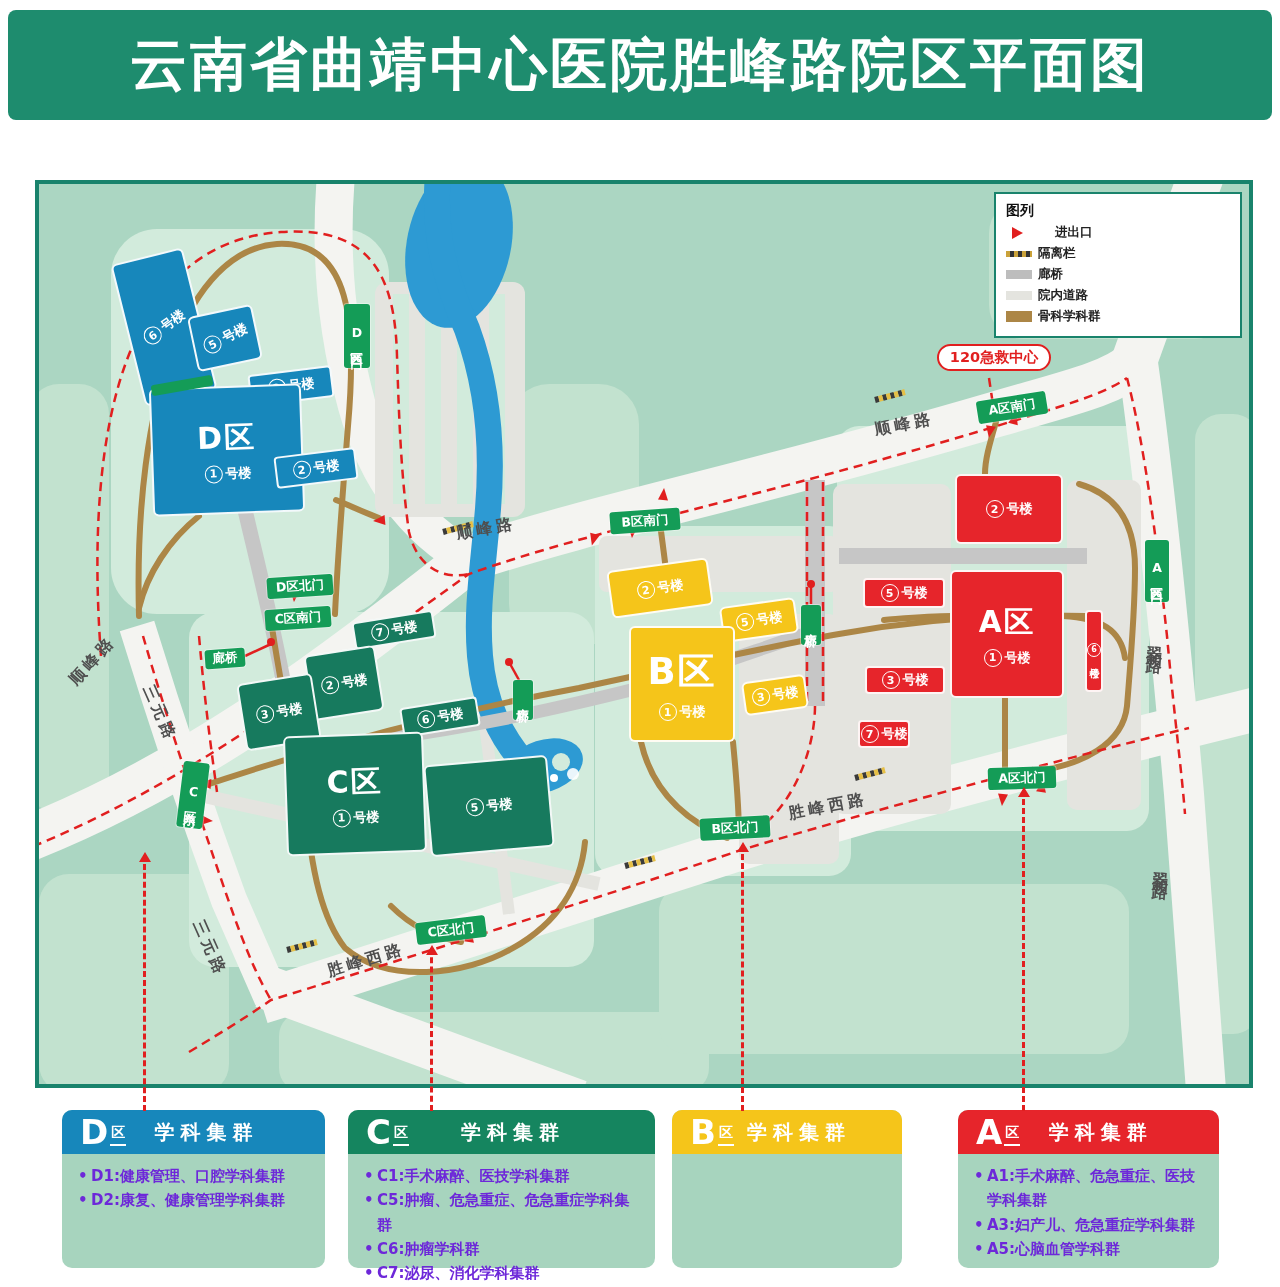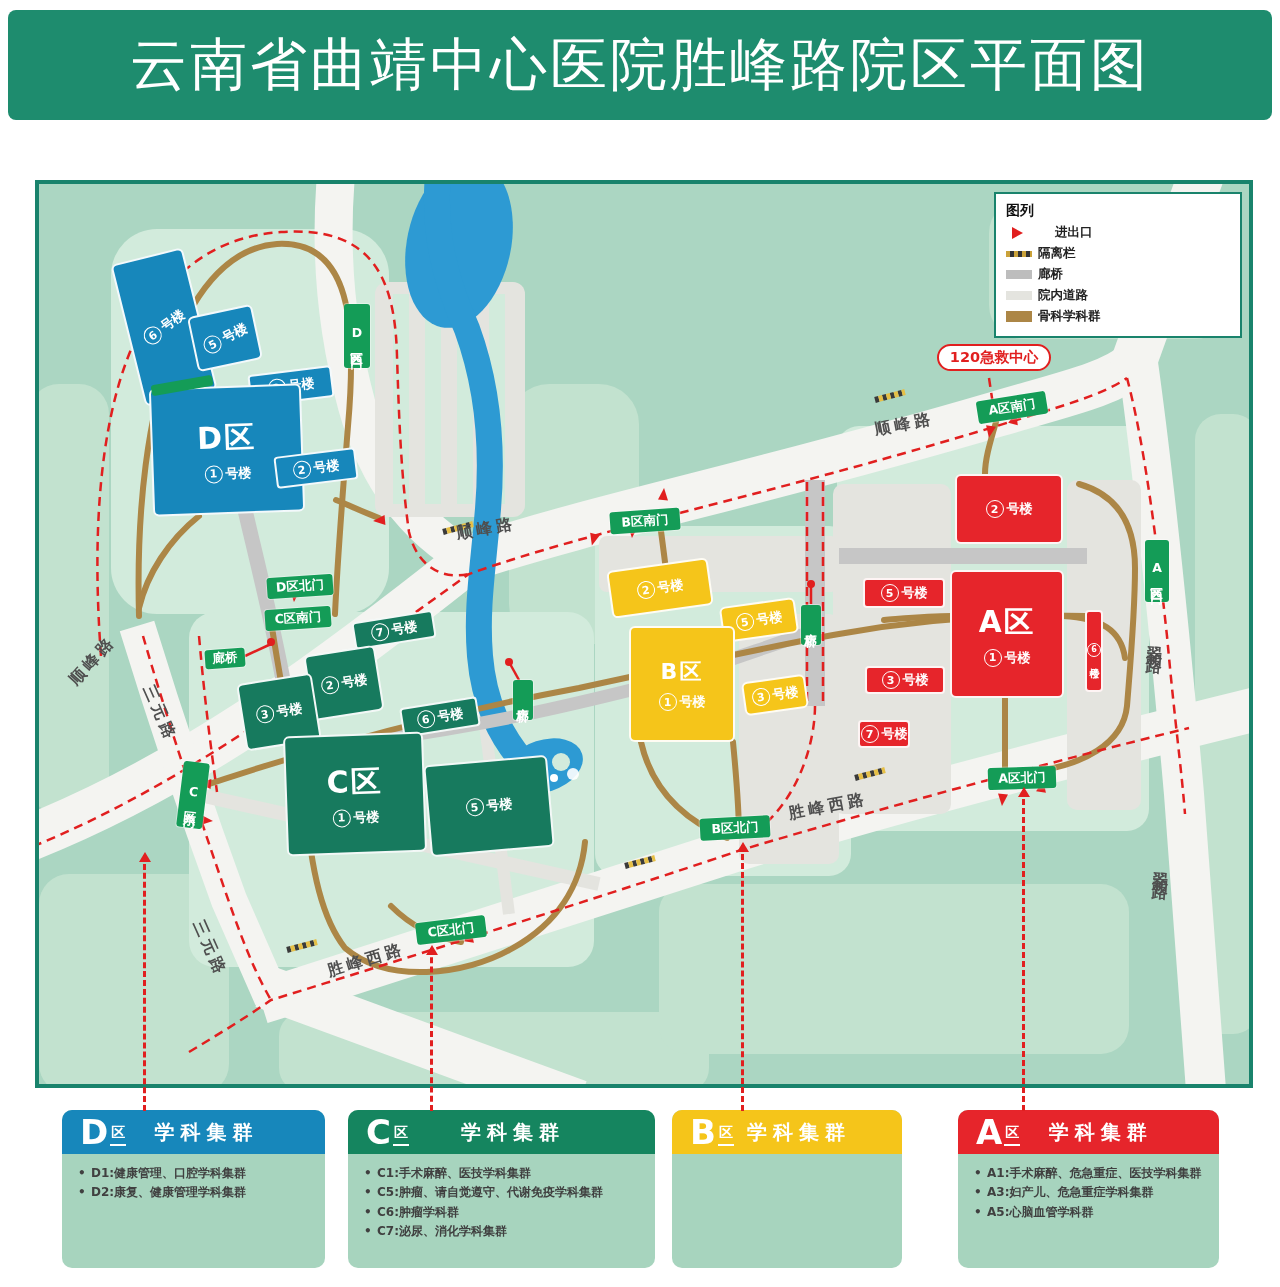--- a/index.html
+++ b/index.html
@@ -1,21 +1,21 @@
 <!DOCTYPE html>
 <html><head>
 <meta charset="utf-8">
 <style>
   html,body{margin:0;padding:0;background:#fff;}
   .page{position:relative;width:1280px;height:1287px;background:#fff;
         font-family:"DejaVu Sans","Liberation Sans",sans-serif;overflow:hidden;}
   
   .banner{position:absolute;left:8px;top:10px;width:1264px;height:110px;
           background:#1e8c6e;border-radius:8px;display:flex;align-items:center;justify-content:center;}
-  .banner h1{margin:0;color:#fff;font-size:57px;font-weight:400;letter-spacing:3px;white-space:nowrap;}
+  .banner h1{margin:0;color:#fff;font-size:57px;font-weight:700;letter-spacing:3px;white-space:nowrap;}
   
   .map{position:absolute;left:35px;top:180px;width:1210px;height:900px;
        border:4px solid #19836c;box-sizing:content-box;background:#abd6c2;overflow:hidden;}
   .map svg.base{position:absolute;left:0;top:0;width:1210px;height:900px;display:block;}
   .layer{position:absolute;left:0;top:0;width:1210px;height:900px;}
   
   .bld{position:absolute;border:2px solid rgba(255,255,255,.95);border-radius:6px;box-sizing:border-box;
        display:flex;flex-direction:column;align-items:center;justify-content:center;color:#fff;}
   .bldlab{display:flex;align-items:center;gap:3px;font-size:13px;font-weight:700;white-space:nowrap;}
   .zonetitle{font-size:30px;font-weight:800;letter-spacing:2px;margin-bottom:6px;white-space:nowrap;}
@@ -61,21 +61,21 @@
                   border-right:6px solid transparent;border-bottom:10px solid #e11f1f;}
   
   .panel{position:absolute;top:1110px;height:158px;border-radius:10px;background:#a7d4be;z-index:30;}
   .p-head{height:44px;border-radius:10px 10px 0 0;display:flex;align-items:flex-end;padding:0 18px 6px 18px;
           box-sizing:border-box;color:#fff;}
   .p-letter{font-size:34px;font-weight:800;line-height:.9;}
   .p-qu{font-size:14px;font-weight:800;border-bottom:2px solid #fff;padding:0 1px 2px 1px;margin:0 0 2px 2px;}
   .p-title{font-size:20px;font-weight:800;letter-spacing:6px;margin:0 auto 2px auto;transform:translateX(-10px);}
   .p-body{padding:10px 14px 0 16px;}
   .p-body ul{margin:0;padding:0;list-style:none;}
-  .p-body li{font-size:12px;font-weight:700;color:#404040;line-height:1.62;padding-left:13px;position:relative;}
+  .p-body li{font-size:15px;font-weight:700;color:#6d28d9;line-height:1.62;padding-left:13px;position:relative;}
   .p-body li::before{content:"\2022";position:absolute;left:0;}
 </style>
 </head>
 <body>
 
 <div class="page">
 
   <header class="banner">
     <h1>云南省曲靖中心医院胜峰路院区平面图</h1>
   </header>
@@ -280,21 +280,21 @@
             <span>号楼</span>
           </div>
         </div>
         <div class="bld" style="left: 682px; top: 418px; width: 76px; height: 36px; background: rgb(245, 197, 26); transform: rotate(-8deg);">
           <div class="bldlab">
             <span class="circ">5</span>
             <span>号楼</span>
           </div>
         </div>
         <div class="bld" style="left: 590px; top: 442px; width: 106px; height: 116px; background: rgb(245, 197, 26); transform: rotate(0deg);">
-          <div class="zonetitle" style="font-size: 22px;">B区</div>
+          <div class="zonetitle" style="font-size: 37px;">B区</div>
           <div class="bldlab">
             <span class="circ">1</span>
             <span>号楼</span>
           </div>
         </div>
         <div class="bld" style="left: 704px; top: 494px; width: 64px; height: 34px; background: rgb(245, 197, 26); transform: rotate(-8deg);">
           <div class="bldlab">
             <span class="circ">3</span>
             <span>号楼</span>
           </div>
@@ -427,21 +427,21 @@
       </div>
       <div class="panel" style="left: 348px; width: 307px;">
         <div class="p-head" style="background: rgb(21, 133, 95);">
           <span class="p-letter">C</span>
           <span class="p-qu">区</span>
           <span class="p-title">学科集群</span>
         </div>
         <div class="p-body">
           <ul>
             <li>C1:手术麻醉、医技学科集群</li>
-            <li>C5:肿瘤、请自觉遵守、代谢免疫学科集群</li>
+            <li>C5:肿瘤、危急重症、危急重症学科集群</li>
             <li>C6:肿瘤学科群</li>
             <li>C7:泌尿、消化学科集群</li>
           </ul>
         </div>
       </div>
       <div class="panel" style="left: 672px; width: 230px;">
         <div class="p-head" style="background: rgb(245, 197, 26);">
           <span class="p-letter">B</span>
           <span class="p-qu">区</span>
           <span class="p-title">学科集群</span>

